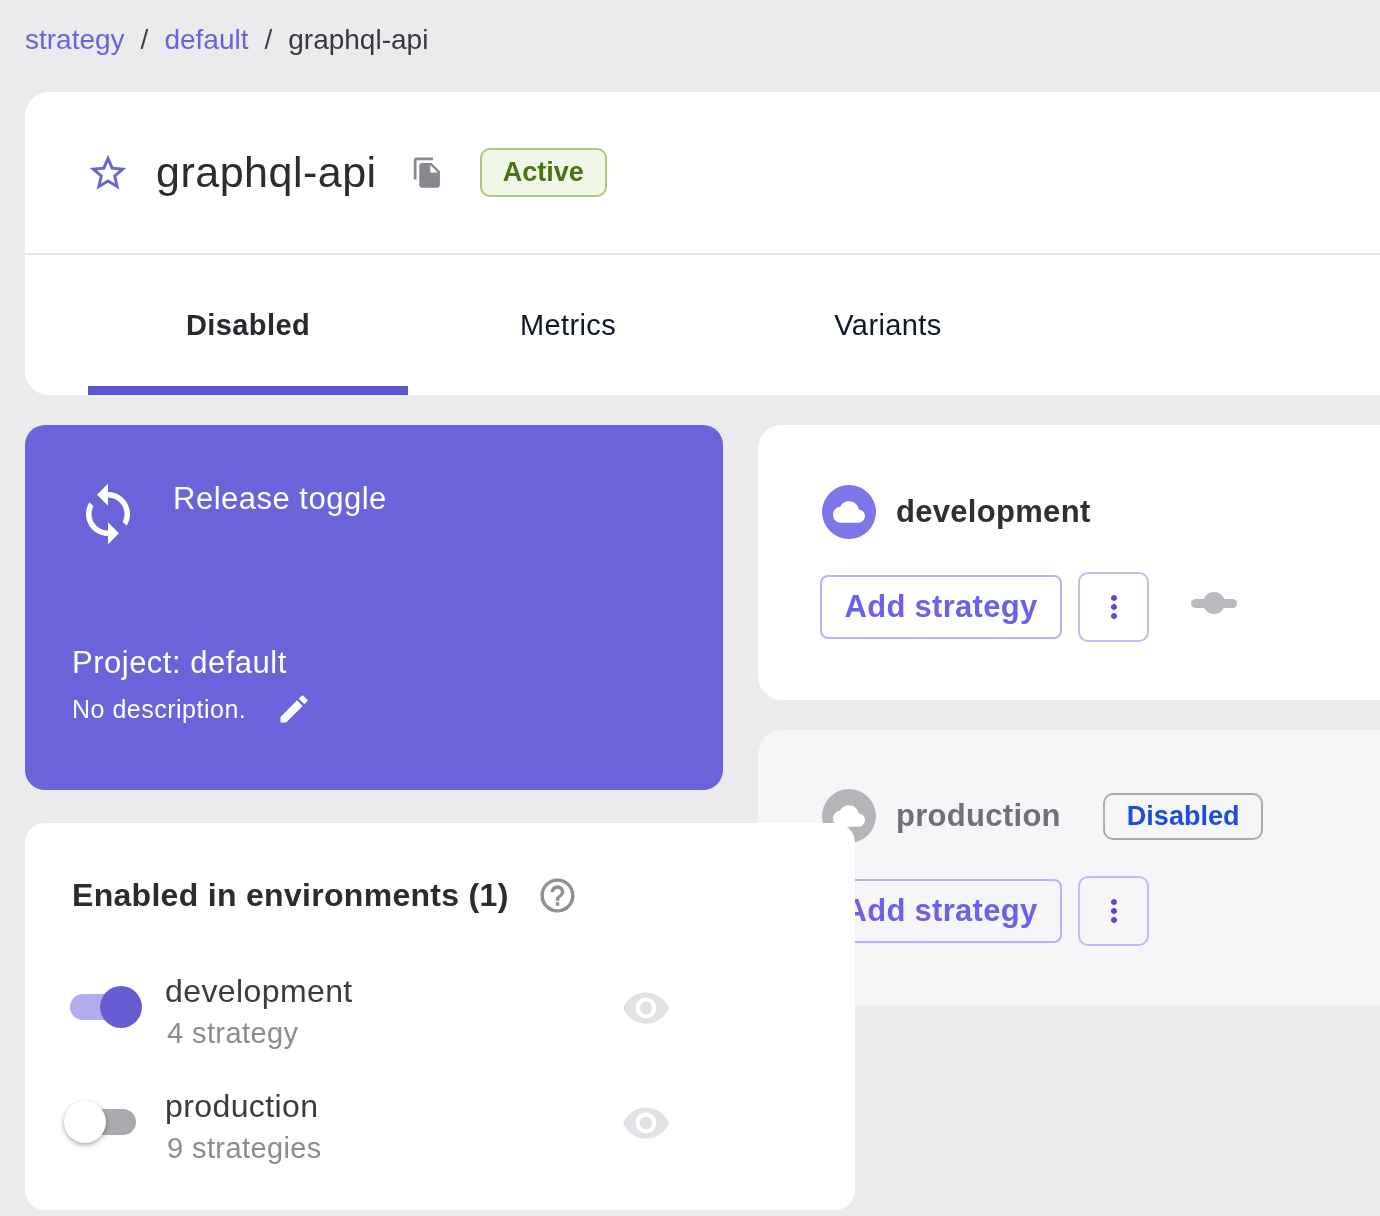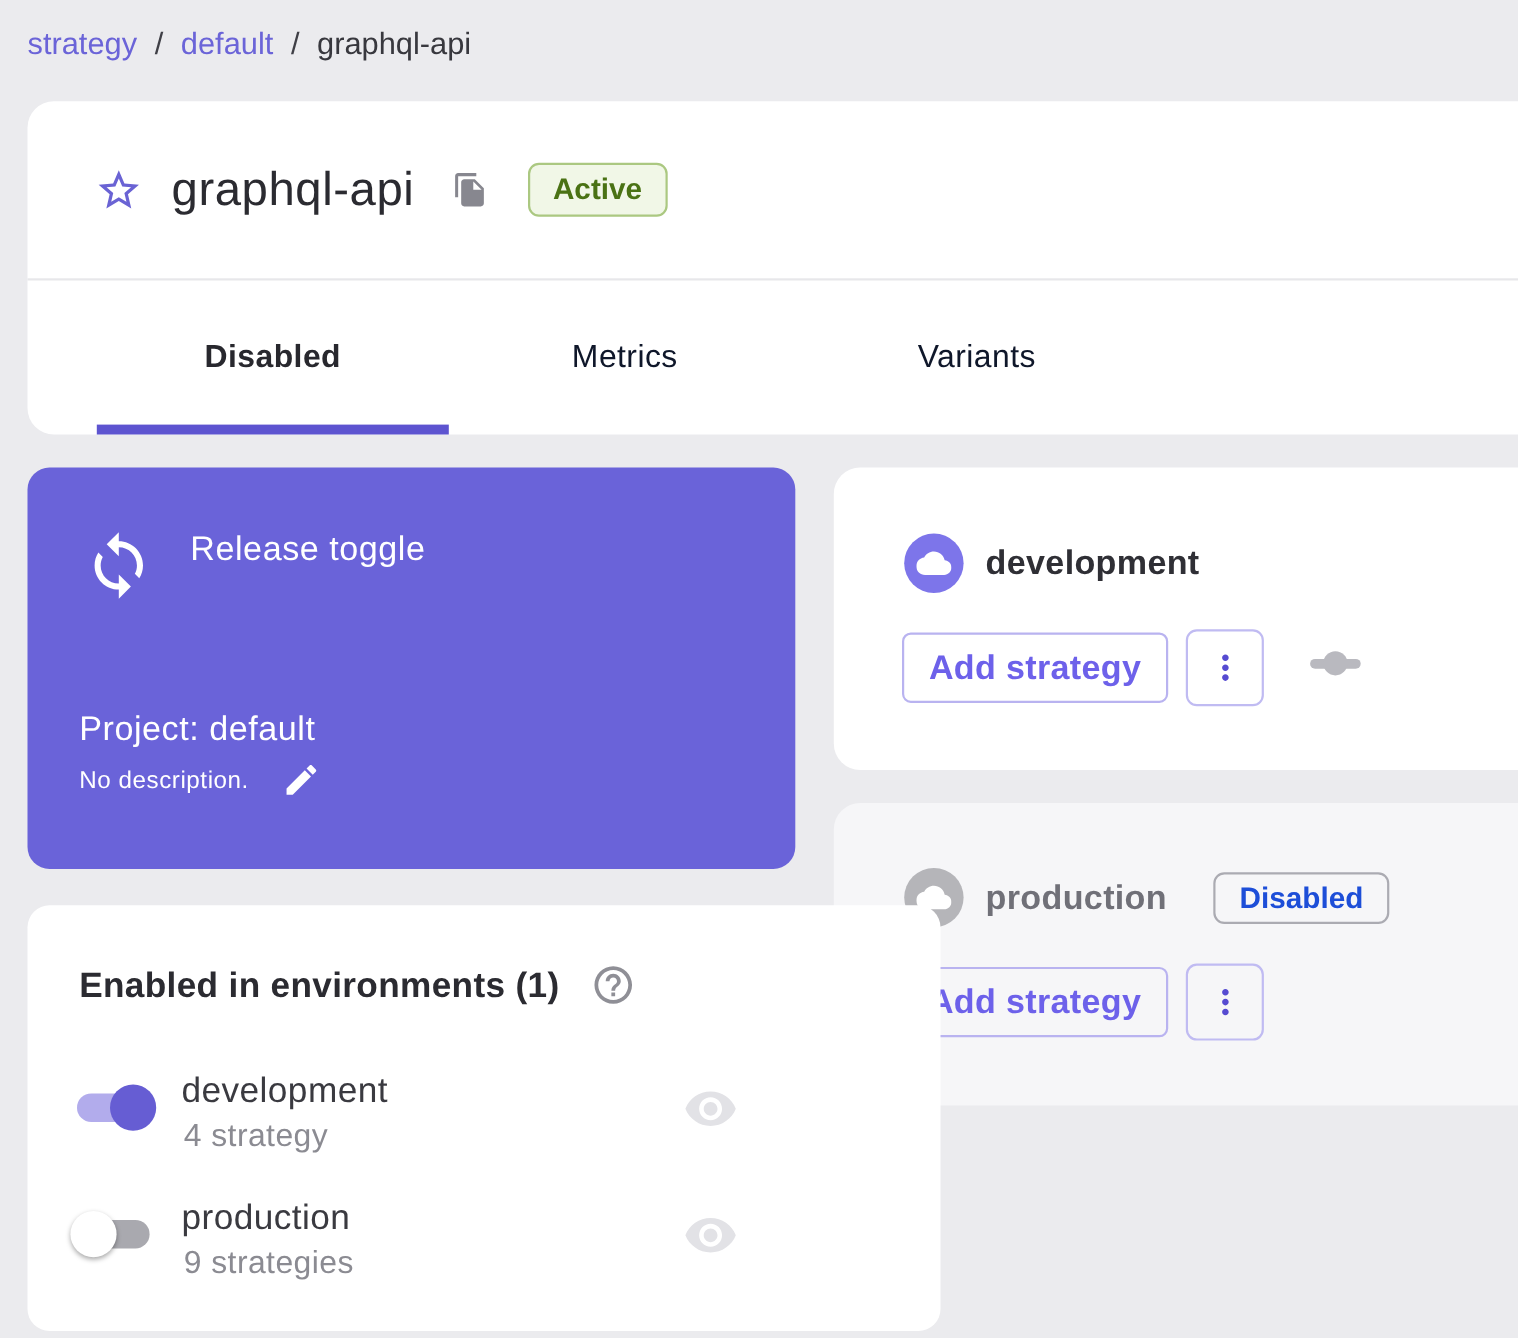--- a/index.html
+++ b/index.html
@@ -34,21 +34,21 @@
        font-size:29px;color:#0f172a;cursor:pointer;letter-spacing:.4px;}
   .tab.active{font-weight:700;color:#28282e;}
   .tab-underline{position:absolute;left:63px;bottom:0;width:320px;height:9px;background:#5d54d0;}
 
   
   .release-card{left:25px;top:425px;width:698px;height:365px;border-radius:20px;background:#6a63d9;color:#fff;}
   .release-head{position:absolute;left:50px;top:56px;display:flex;align-items:flex-start;gap:32px;}
   .release-type{font-size:31px;letter-spacing:.5px;}
   .release-project{position:absolute;left:47px;top:184px;font-size:31px;letter-spacing:.5px;margin-top:36px;}
   .release-desc-row{position:absolute;left:47px;top:266px;display:flex;align-items:center;gap:30px;}
-  .release-desc{font-size:22px;letter-spacing:.5px;}
+  .release-desc{font-size:25px;letter-spacing:.5px;}
   .edit-btn{display:flex;align-items:center;cursor:pointer;}
 
   
   .env-card{left:758px;width:652px;height:275px;border-radius:24px;background:#ffffff;}
   .env-card.dev{top:425px;}
   .env-card.prod{top:730px;background:#f6f6f8;}
   .env-head{position:absolute;left:64px;top:60px;display:flex;align-items:center;gap:20px;}
   .env-card.prod .env-head{top:59px;}
   .cloud-circle{width:54px;height:54px;border-radius:50%;display:flex;align-items:center;justify-content:center;}
   .cloud-circle.purple{background:#7d75ea;}

